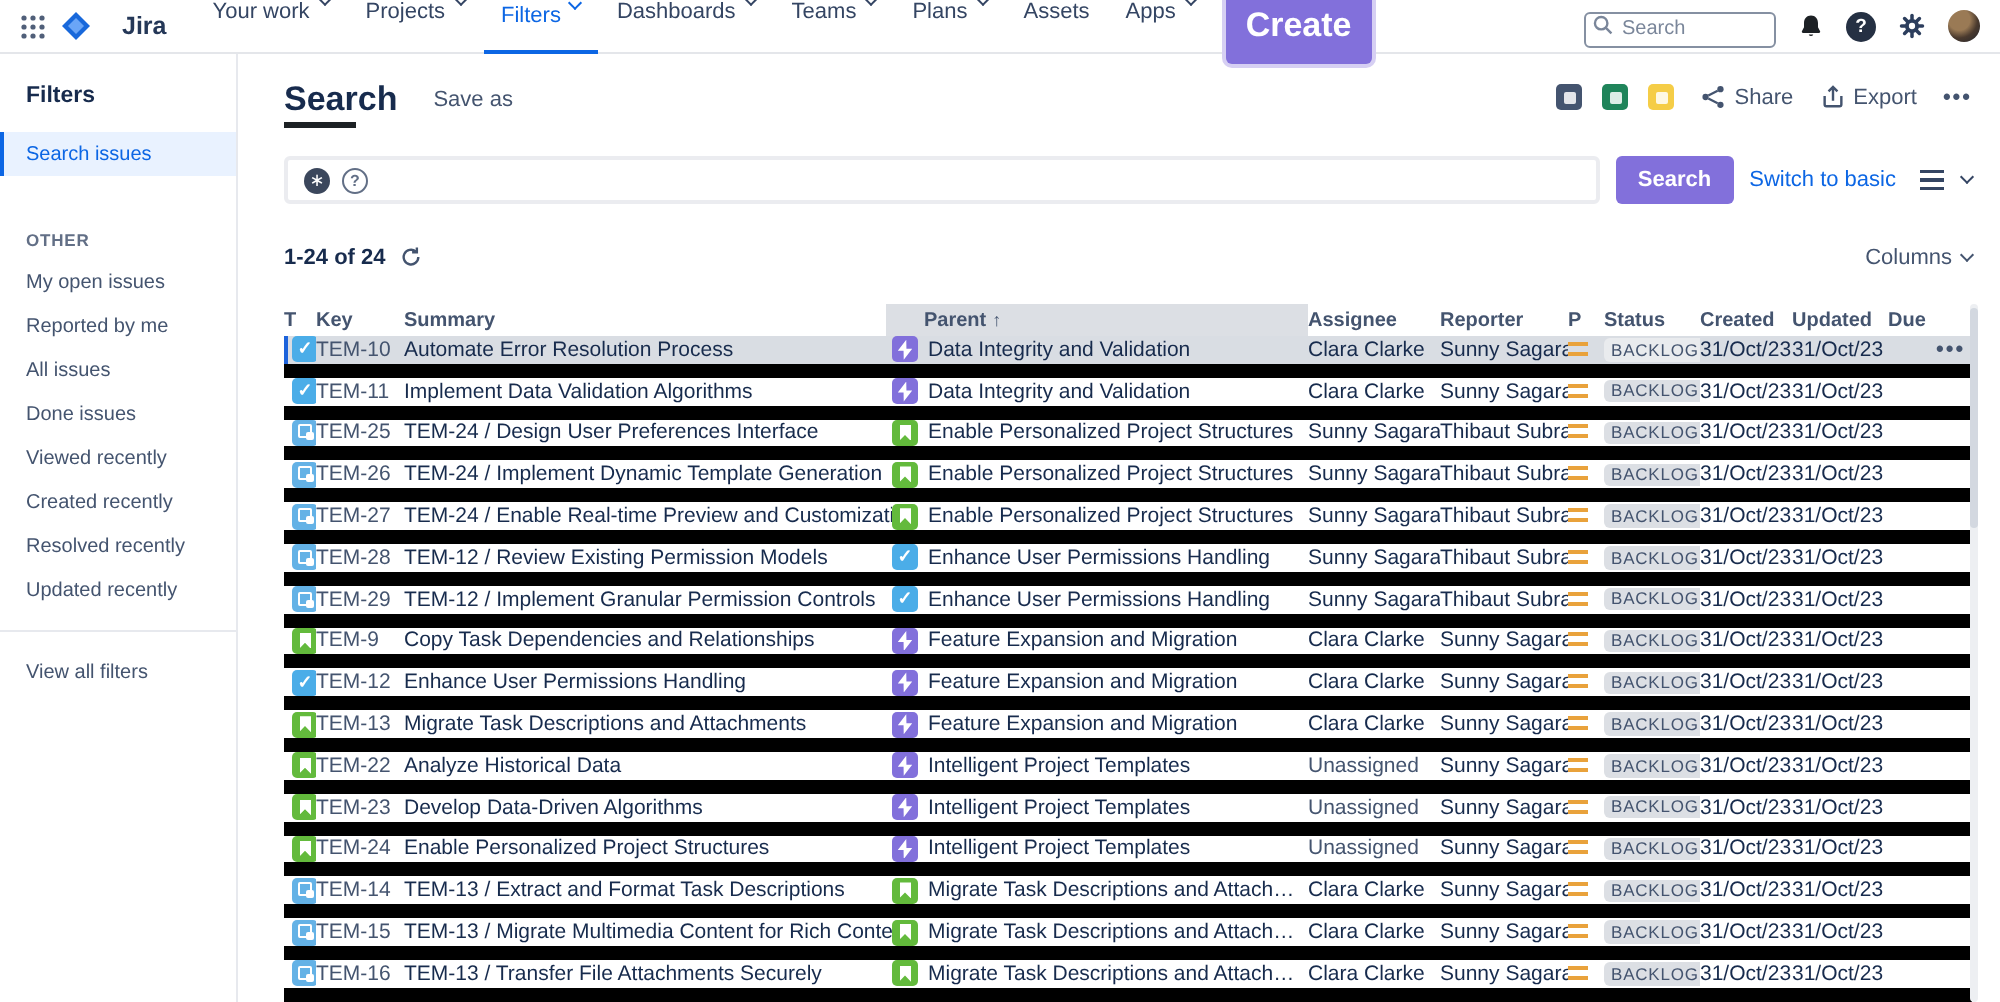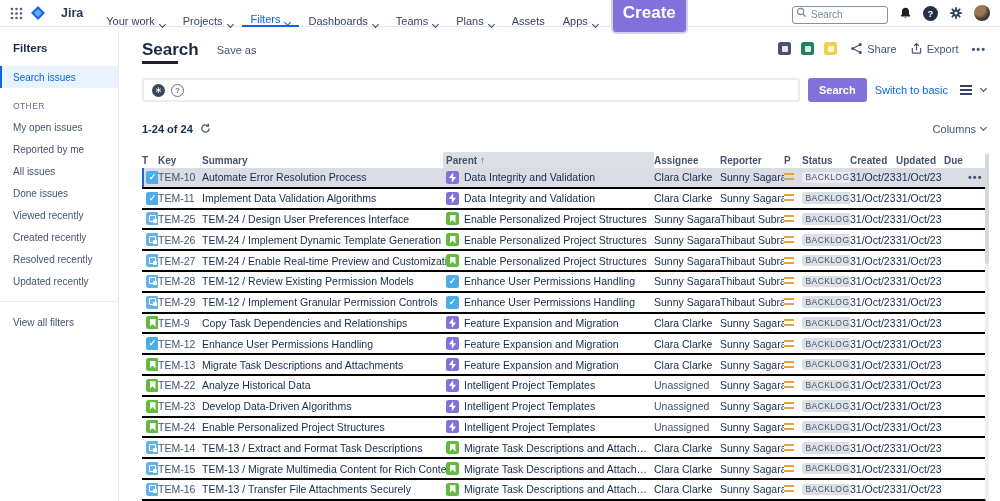--- a/index.html
+++ b/index.html
@@ -7,21 +7,21 @@
   *{box-sizing:border-box}
   .app{position:relative;width:1000px;height:501px;background:#fff}
 
   
   .topbar{position:absolute;top:0;left:0;right:0;height:27px;background:#fff;
     border-bottom:1px solid #E4E6EA;display:flex;align-items:center;padding:0 10px;z-index:5}
   .appswitch{display:flex;flex:none;margin-right:8px}
   .logo{display:flex;align-items:center;gap:16px;margin-right:14px;flex:none}
   .logo b{font-size:12.5px;color:#253858;font-weight:700}
   .nav{display:flex;align-items:center;height:27px}
-  .nav-item{display:flex;align-items:flex-end;height:27px;padding:0 9px;font-size:11px;
+  .nav-item{display:flex;align-items:flex-start;height:27px;padding:0 9px;font-size:11px;
     color:#344563;cursor:pointer;white-space:nowrap}
   .nav-item.active{color:#0C66E4;border-bottom:2px solid #0C66E4;padding-top:2px}
   .chev{width:5px;height:5px;border-right:1.4px solid currentColor;border-bottom:1.4px solid currentColor;
     display:inline-block;transform:rotate(45deg);margin-left:5px;margin-top:-3px;flex:none}
   .create-btn{margin-left:6px;background:#8270DB;color:#fff;border:none;border-radius:3px;
     font-size:17px;font-weight:600;padding:9px 10px;cursor:pointer;flex:none;
     box-shadow:0 0 0 2px #D6CFF3;font-family:inherit}
   .top-right{margin-left:auto;display:flex;align-items:center;gap:11px}
   .topsearch{position:relative;width:96px;height:18px}
   .topsearch svg{position:absolute;left:4px;top:3px}
@@ -32,21 +32,21 @@
     font-size:9.5px;font-weight:700;display:flex;align-items:center;justify-content:center;flex:none}
   .avatar{width:16px;height:16px;border-radius:50%;flex:none;
     background:radial-gradient(circle at 35% 30%,#9a7a55 0 35%,#4a3a2e 60%,#20242c 100%)}
 
   
   .sidebar{position:absolute;left:0;top:27px;bottom:0;width:119px;background:#fff;
     border-right:1px solid #E7E9EE;padding-top:15px}
   .sb-title{font-size:11.5px;font-weight:700;color:#172B4D;padding:0 13px 12px}
   .sb-item{font-size:10px;color:#44546F;padding:5.5px 13px;cursor:pointer;white-space:nowrap}
   .sb-item.selected{background:#E9F2FF;color:#0C66E4;border-left:2px solid #0C66E4;padding-left:11px}
-  .sb-section{font-size:8.5px;font-weight:400;color:#626F86;letter-spacing:.4px;padding:13px 13px 5px}
+  .sb-section{font-size:8.5px;font-weight:700;color:#626F86;letter-spacing:.4px;padding:27px 13px 5px}
   .sb-divider{border-top:1px solid #E7E9EE;margin:9px 0}
 
   
   .main{position:absolute;left:120px;top:27px;right:0;bottom:0;padding:13px 14px 0 22px;overflow:hidden}
   .page-head{display:flex;align-items:flex-start;height:26px}
   .page-title-wrap{display:flex;flex-direction:column}
   .page-title{font-size:17px;font-weight:600;color:#172B4D;line-height:19px}
   .title-underline{width:36px;height:2.5px;background:#1D2125;margin-top:2px}
   .saveas{font-size:11px;color:#44546F;margin-left:18px;margin-top:4px;cursor:pointer}
   .head-actions{margin-left:auto;display:flex;align-items:center;gap:13px;font-size:11px;color:#44546F;margin-top:2px}
@@ -75,23 +75,23 @@
   .refresh{margin-left:7px;display:flex;cursor:pointer}
   .columns-btn{margin-left:auto;display:flex;align-items:center;font-size:11px;color:#44546F;cursor:pointer}
 
   
   .table{margin-top:15px}
   .thead,.trow{display:grid;align-items:center;
     grid-template-columns:16px 44px 1fr 208px 66px 64px 18px 48px 46px 48px 24px 18px}
   .thead{height:16px}
   .hcell{font-size:10px;font-weight:700;color:#44546F;height:16px;display:flex;align-items:center;
     padding-right:4px;white-space:nowrap;cursor:pointer}
-  .hcell.sorted{background:#DCDFE4;padding-left:3px;margin-left:-3px}
+  .hcell.sorted{background:#DCDFE4;padding-left:19px;margin-left:-3px}
   .sortarrow{margin-left:3px;font-size:9px}
-  .trow{height:20.8px;border-bottom:2px solid #000000;cursor:pointer;background:#fff}
+  .trow{height:20.8px;border-bottom:7px solid #000000;cursor:pointer;background:#fff}
   .trow.selected{background:#D9DDE3;box-shadow:inset 2px 0 0 #1D63DB}
   .cell{font-size:10.5px;color:#172B4D;white-space:nowrap;overflow:hidden;text-overflow:ellipsis;
     padding-right:5px;display:flex;align-items:center}
   .cell.c0{padding-left:4px}
   .cell.key{color:#44546F}
   .cell.parent{gap:5px}
   .plabel{overflow:hidden;text-overflow:ellipsis}
   .cell.unassigned{color:#44546F}
   .badge{font-size:8.5px;font-weight:400;letter-spacing:.4px;color:#44546F;background:#DCDFE4;
     border-radius:3px;padding:1.5px 3.5px;line-height:1}

